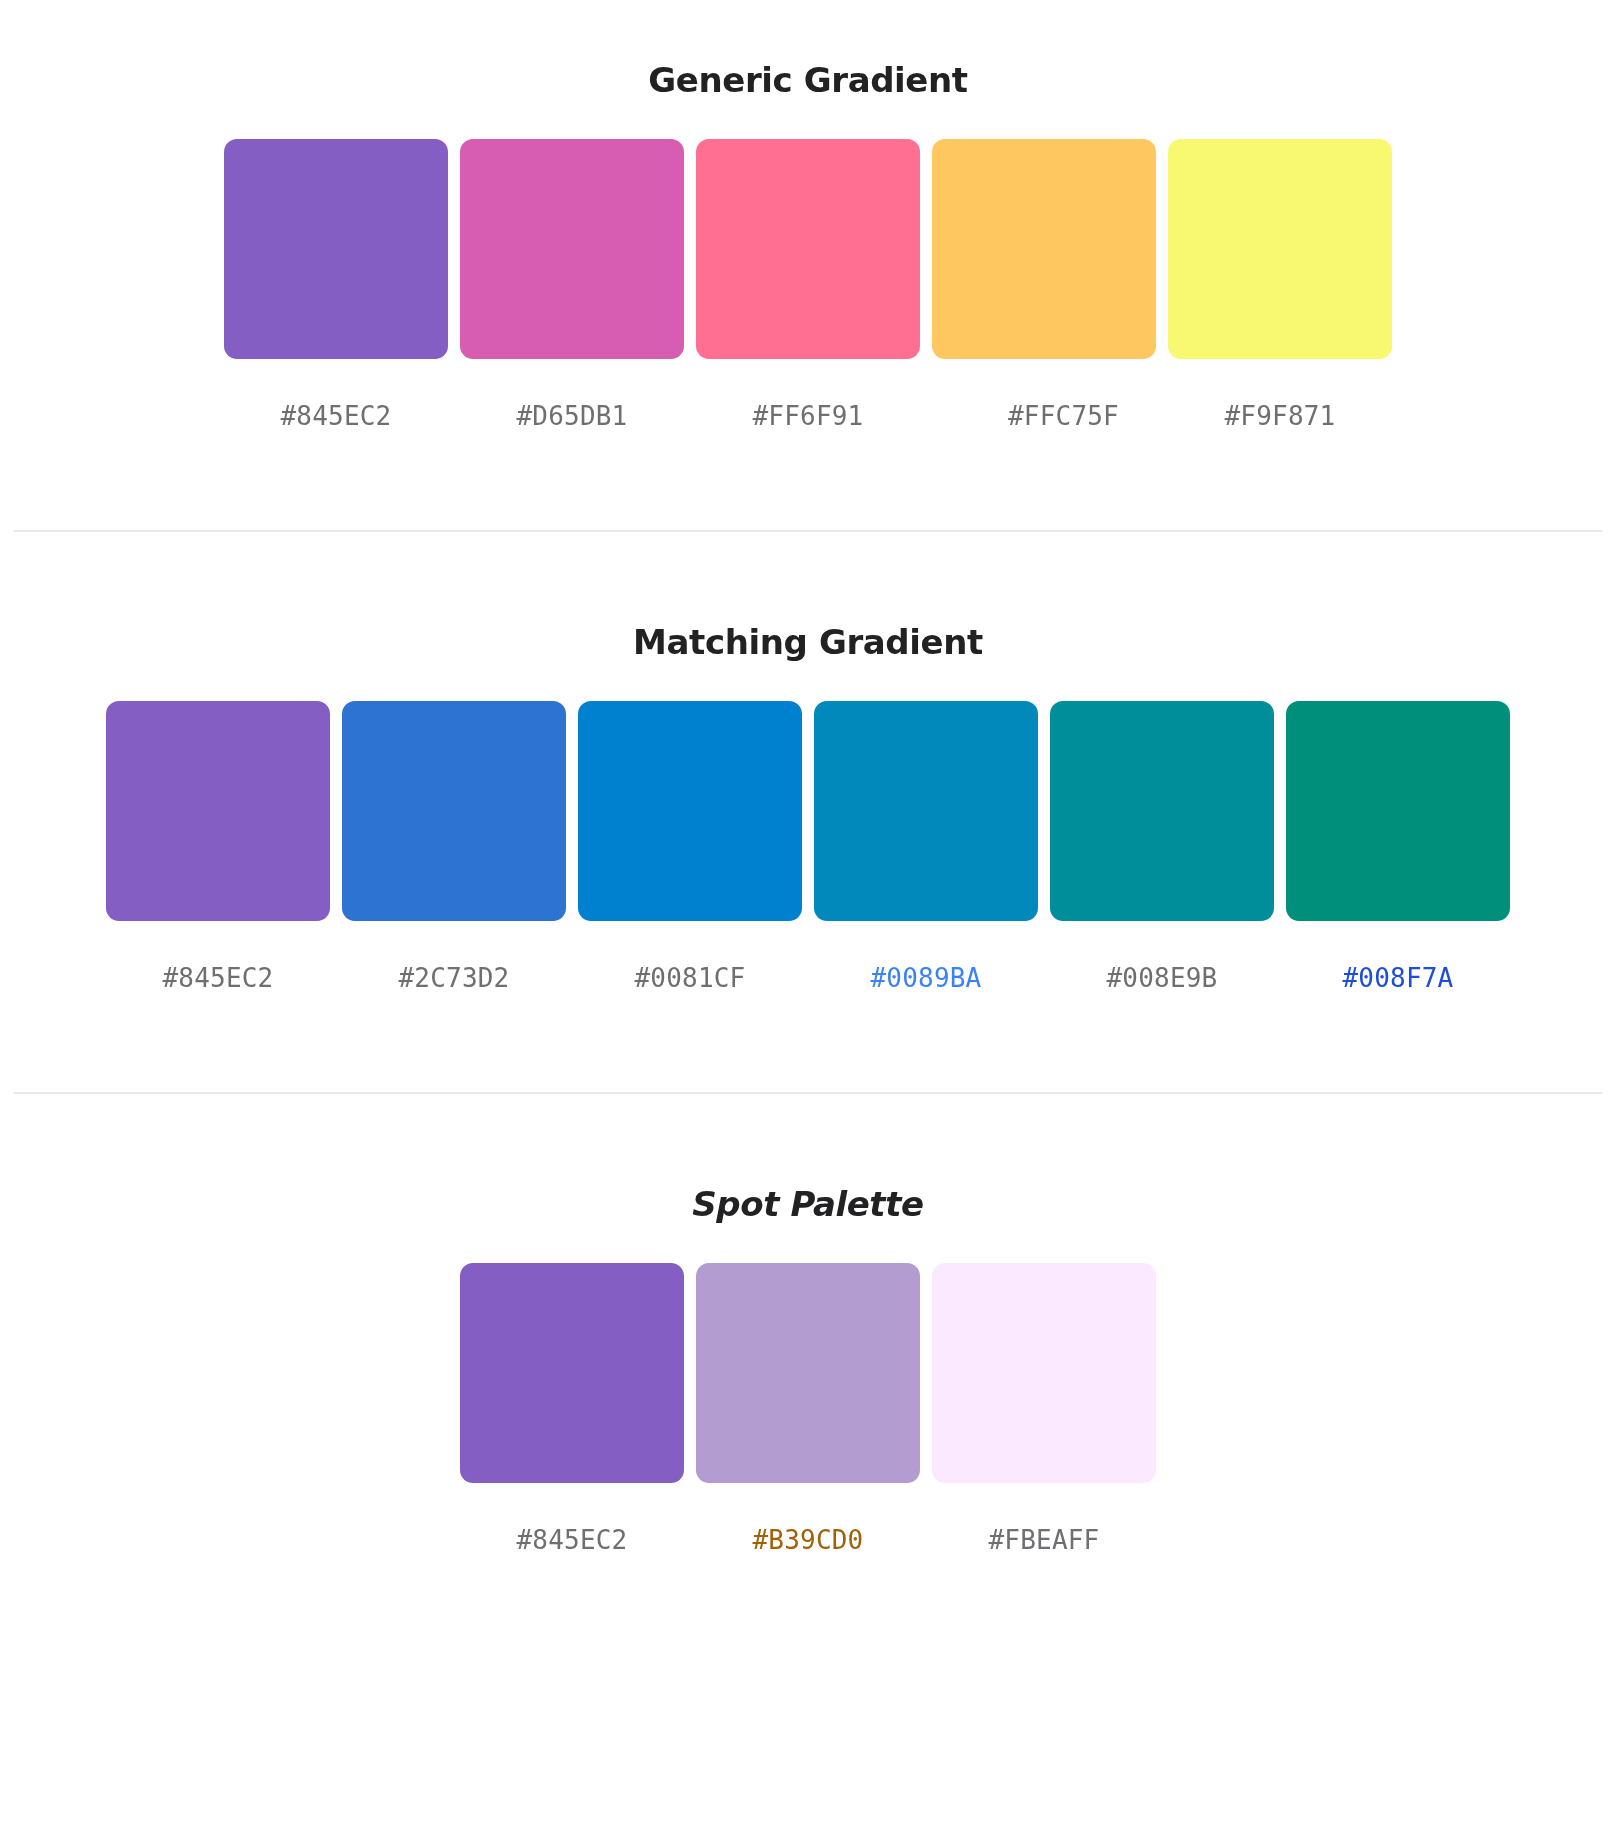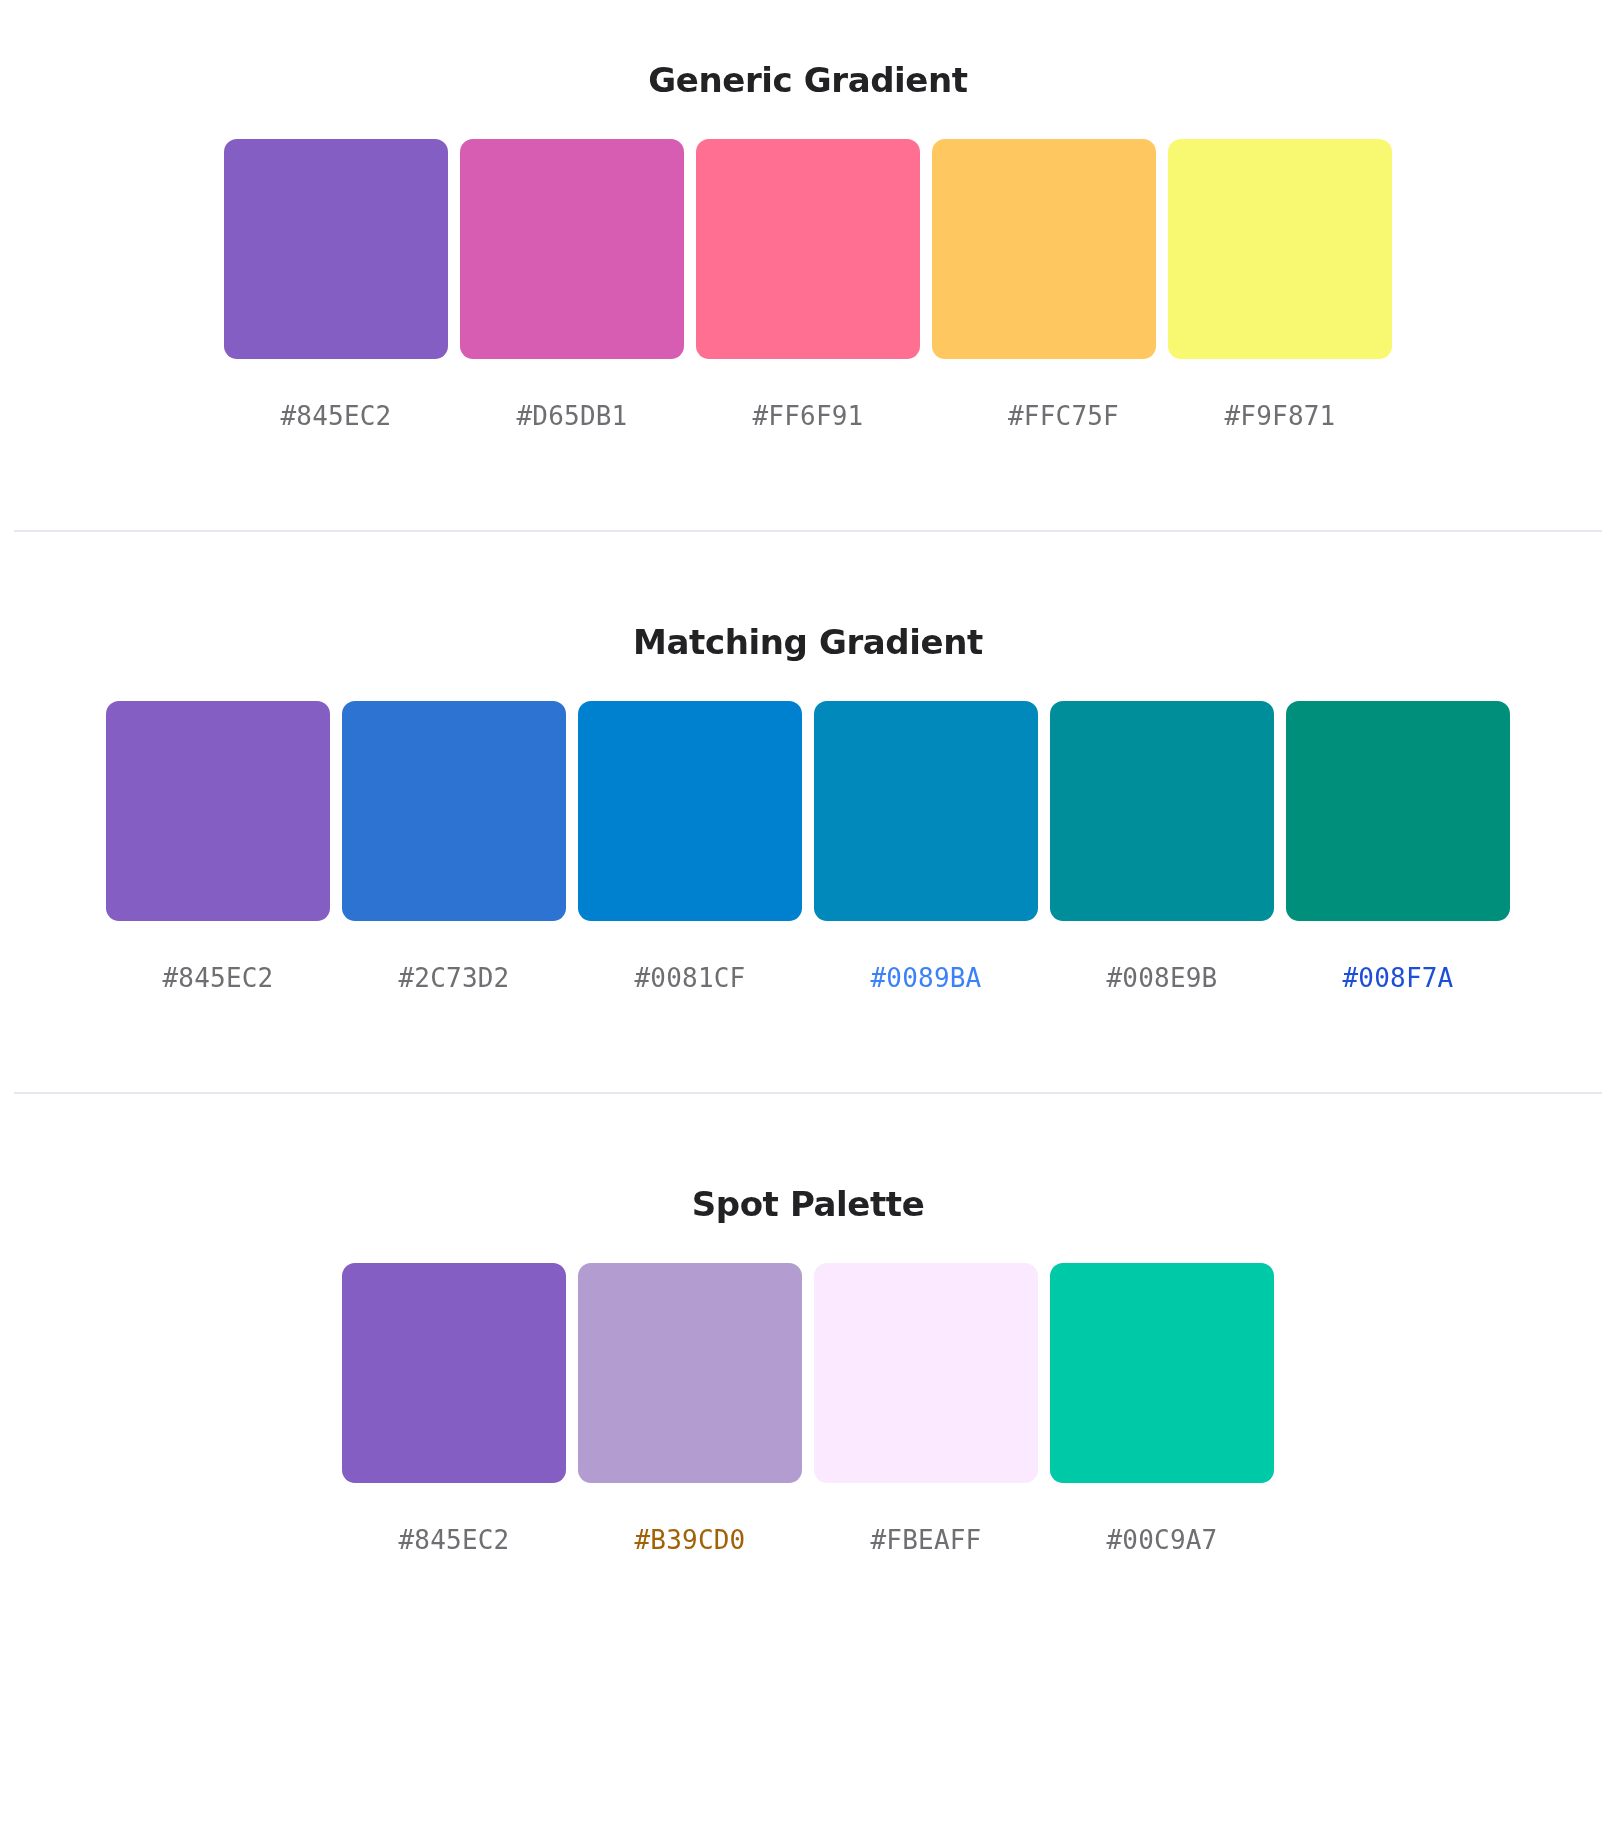--- a/index.html
+++ b/index.html
@@ -165,39 +165,35 @@
         <div class="swatch-chip" style="background-color: rgb(0, 143, 122);"></div>
         <div class="swatch-label" style="color: #1d4ed8;">#008F7A</div>
       </div>
 
     </div>
   </div>
 
   <hr class="divider" id="divider-2" style="background-color: rgb(230, 234, 238);">
 
   <div class="section" id="section-spot">
-    <h2 class="section-title" style="color: rgb(34, 34, 36);">Spot Palette</h2>
+    <h2 class="section-title" style="color: rgb(34, 34, 36); font-style: italic;">Spot Palette</h2>
     <div class="swatch-row">
 
       <div class="swatch-cell">
         <div class="swatch-chip" style="background-color: rgb(132, 94, 194);"></div>
         <div class="swatch-label" style="color: rgb(111, 111, 115);">#845EC2</div>
       </div>
 
       <div class="swatch-cell">
         <div class="swatch-chip" style="background-color: rgb(179, 156, 208);"></div>
         <div class="swatch-label" style="color: #a16207;">#B39CD0</div>
       </div>
 
       <div class="swatch-cell">
         <div class="swatch-chip" style="background-color: rgb(251, 234, 255);"></div>
         <div class="swatch-label" style="color: rgb(111, 111, 115);">#FBEAFF</div>
       </div>
 
-      <div class="swatch-cell">
-        <div class="swatch-chip" style="background-color: rgb(0, 201, 167);"></div>
-        <div class="swatch-label" style="color: rgb(111, 111, 115);">#00C9A7</div>
-      </div>
 
     </div>
   </div>
 
 </div>
 
 </body></html>

